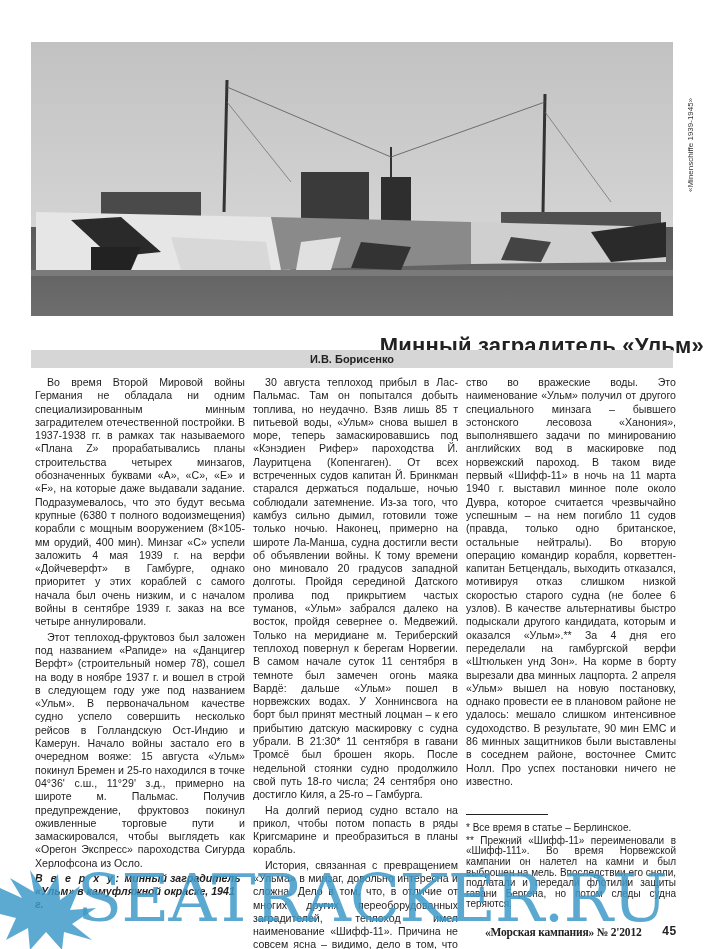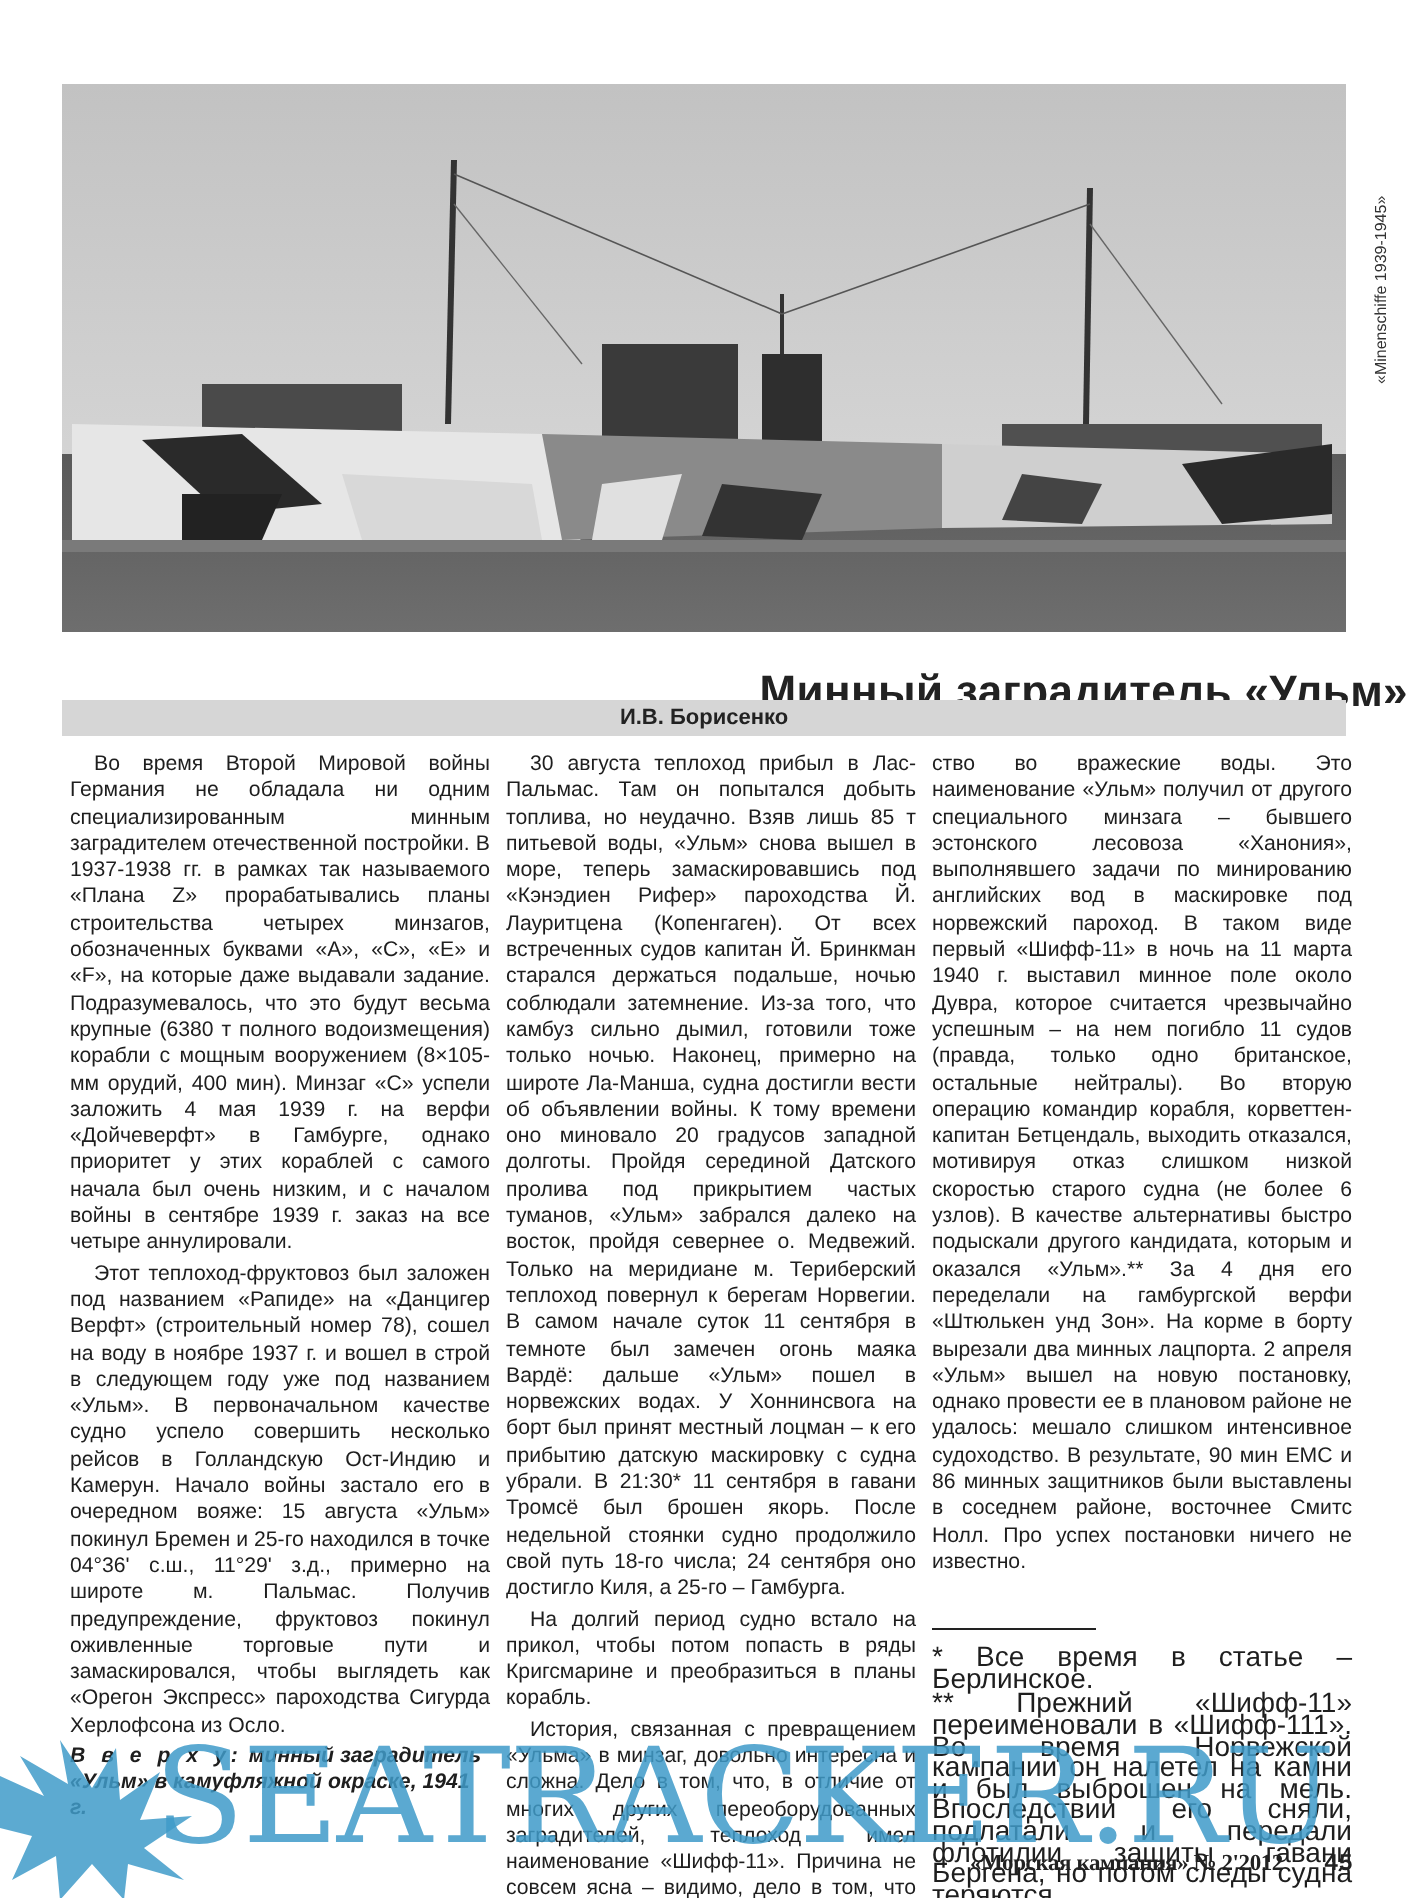--- a/index.html
+++ b/index.html
@@ -37,21 +37,21 @@
   .col p.noindent { text-indent: 0; }
   .c1 { left: 35px; width: 210px; }
   .c2 { left: 253px; width: 205px; }
   .c3 { left: 466px; width: 210px; }
   .caption {
     margin-top: 10px; font-weight: bold; font-style: italic; font-size: 10.6px; line-height: 13px;
     text-indent: 0; text-align: left;
   }
   .caption .spaced { letter-spacing: 2.5px; }
   .fn-rule { width: 82px; border-top: 1px solid #222; margin: 26px 0 8px 0; }
-  .footnote { font-size: 14px; line-height: 10.6px; text-indent: 0 !important; margin: 0 0 1px 0; }
+  .footnote { font-size: 10px; line-height: 10.6px; text-indent: 0 !important; margin: 0 0 1px 0; }
   .watermark {
     position: absolute; left: 0; top: 870px; width: 704px; height: 80px; pointer-events: none;
   }
   .watermark svg { width: 100%; height: 100%; display: block; }
   .wm-text {
     position: absolute; left: 58px; top: 866px; font-family: "DejaVu Serif", serif;
     font-weight: normal; font-size: 66px; letter-spacing: -1px; color: #3f9bc9; opacity: 0.85;
     white-space: nowrap; line-height: 66px; margin-left: 19px;
   }
   .footer-mag {

